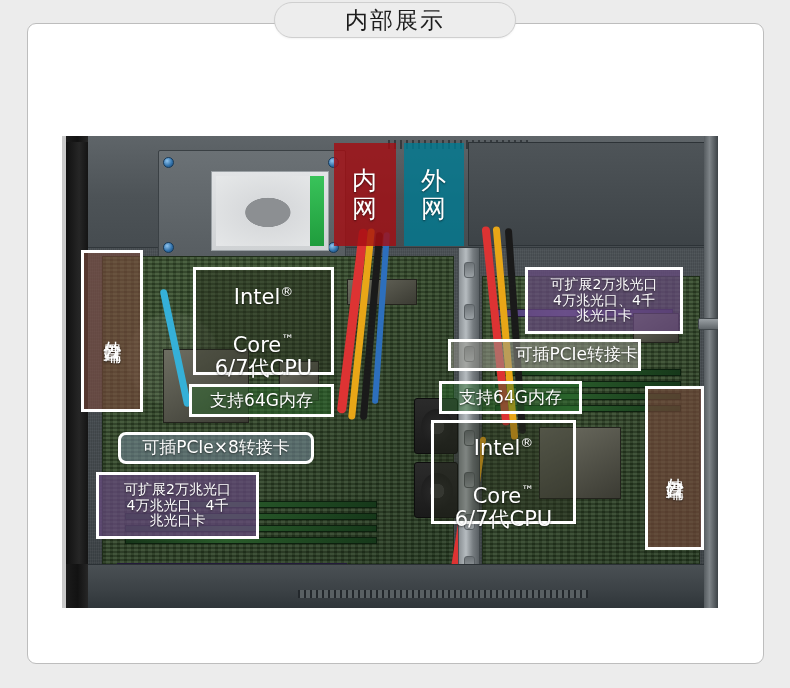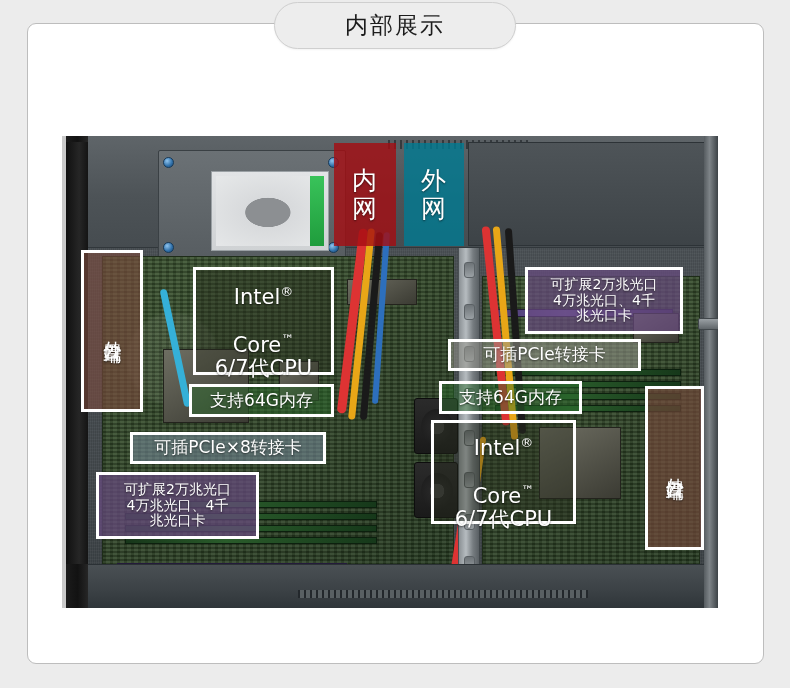--- a/index.html
+++ b/index.html
@@ -21,21 +21,21 @@
     left: 27px; top: 23px;
     width: 737px; height: 641px;
     background: #ffffff;
     border: 1px solid #bdbdbd;
     border-radius: 9px;
   }
   
   #title-pill {
     position: absolute;
     left: 274px; top: 2px;
-    width: 242px; height: 47px;
+    width: 242px; height: 36px;
     background: #ededed;
     border: 1px solid #cfcfcf;
     border-radius: 24px;
     display: flex; align-items: center; justify-content: center;
     z-index: 30;
     box-shadow: 0 1px 2px rgba(0,0,0,0.05);
   }
   #title-pill .t {
     font-size: 23px;
     color: #1d1d1d;
@@ -203,21 +203,21 @@
     font-family: "DejaVu Sans", "Liberation Sans", sans-serif;
     text-shadow: 0 1px 2px rgba(0,0,0,0.55);
     line-height: 1.12;
     white-space: pre-line;
   }
   .ann.boxed { border: 3px solid #ffffff; }
   .ann.netred   { background: rgba(165,12,18,0.80); font-size: 25px; letter-spacing:1px; }
   .ann.netteal  { background: rgba(0,122,146,0.80); font-size: 25px; letter-spacing:1px; }
   .ann.green    { background: rgba(42,110,45,0.45); }
   .ann.purple   { background: rgba(104,74,128,0.70); }
-  .ann.gray     { background: rgba(150,150,140,0.55); }
+  .ann.gray     { background: rgba(150,150,140,0.55); justify-content: flex-end; }
   .ann.bluegray { background: rgba(120,140,158,0.55); }
   .ann.rose     { background: rgba(122,74,62,0.62); }
   .ann.clear    { background: rgba(40,45,30,0.38); }
   .ann.vertical {
     writing-mode: vertical-rl;
     text-orientation: upright;
     letter-spacing: 2px;
     line-height: 1.05;
   }
   .sup { font-size: .62em; vertical-align: super; }
@@ -363,21 +363,21 @@
     <div class="ann clear boxed" style="left:369px; top:284px; width:145px; height:104px; font-size:21px; flex-direction:column;">
       <div>
         <span>Intel</span><span class="sup">®</span>
       </div>
       <div>
         <span>Core</span><span class="sup">™</span>
       </div>
       <div>6/7代CPU</div>
     </div>
 
-    <div class="ann bluegray boxed" style="left:68px; top:296px; width:196px; height:32px; font-size:17px;">
+    <div class="ann bluegray boxed" style="left:56px; top:296px; width:196px; height:32px; font-size:17px;border-radius:8px;">
       <span>可插PCIe×8转接卡</span>
     </div>
 
     <div class="ann purple boxed" style="left:34px; top:336px; width:163px; height:67px; font-size:14px;">
       <span>可扩展2万兆光口
 4万兆光口、4千
 兆光口卡</span>
     </div>
 
   </div>

